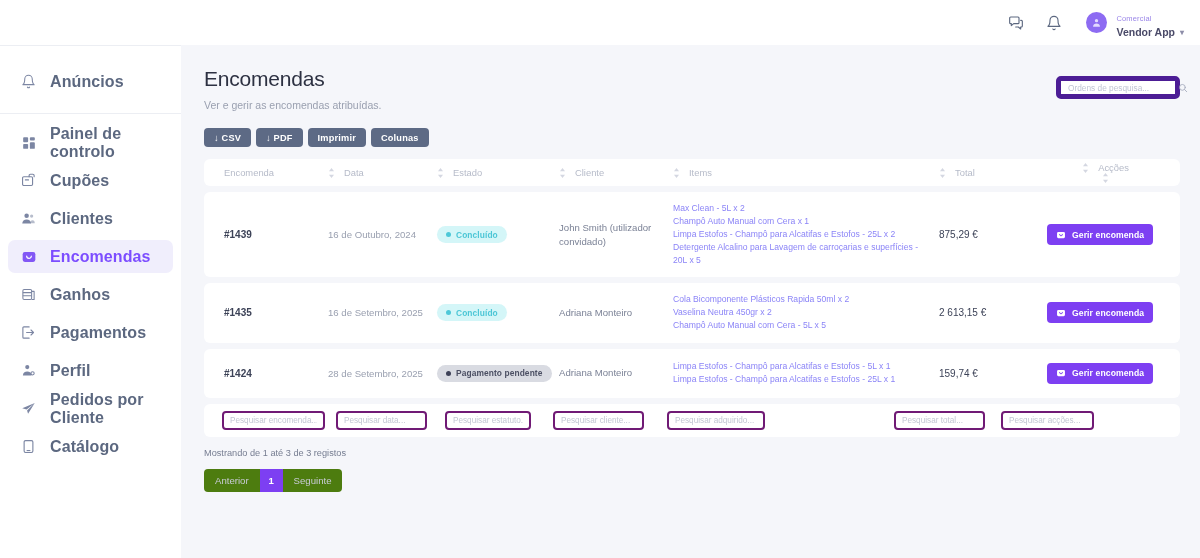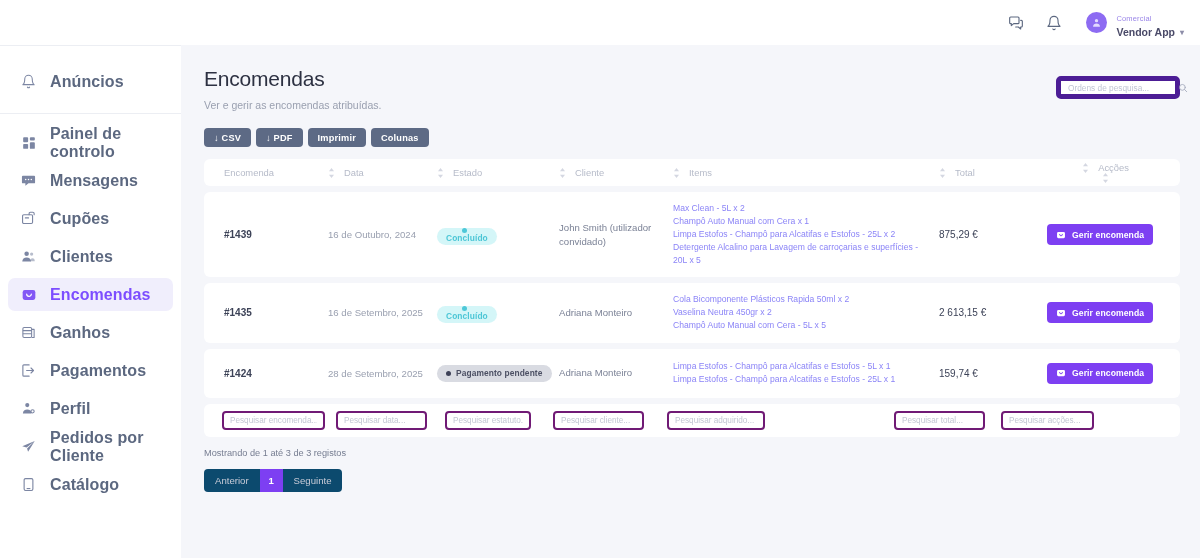--- a/index.html
+++ b/index.html
@@ -108,21 +108,21 @@
   .cli { color: #7b8296; line-height: 1.45; }
   .tot { color: #3c4257; font-size: 10px; }
   .items { color: #8b84f7; line-height: 1.52; font-size: 8.6px; }
 
   .badge {
     display: inline-flex; align-items: center; border-radius: 11px;
     height: 17px; padding: 0 9px; font-size: 8.4px; font-weight: bold;
     letter-spacing: .1px;
   }
   .badge .dot { width: 5px; height: 5px; border-radius: 50%; margin-right: 5px; }
-  .badge.done { background: #d4f6f8; color: #4cc6d6; flex-direction: column; }
+  .badge.done { background: #d4f6f8; color: #4cc6d6; }
   .badge.done .dot { background: #4ec8d8; }
   .badge.pend { background: #d9dbe2; color: #4b4f63; }
   .badge.pend .dot { background: #3d4157; }
 
   .manage-btn {
     background: #7d3ff2; color: #fff; border: 0; border-radius: 4px;
     height: 21px; padding: 0 9px; font-size: 8.6px; font-weight: bold;
     display: flex; align-items: center; cursor: pointer;
     font-family: "Liberation Sans", sans-serif; letter-spacing: .1px;
   }
@@ -141,21 +141,21 @@
   .f-cli { width: 91px; margin-left: 22px; }
   .f-itm { width: 98px; margin-left: 23px; }
   .f-tot { width: 91px; margin-left: 129px; }
   .f-act { width: 93px; margin-left: 16px; }
 
   .footer { margin-top: 11px; }
   .showing { font-size: 9.2px; color: #767d91; }
   .pager { display: flex; margin-top: 11px; border-radius: 4px; overflow: hidden; width: max-content; }
   .pg {
     height: 23px; min-width: 27px; display: flex; align-items: center; justify-content: center;
-    font-size: 9.6px; color: #c9ccd8; background: #0c4a6e; padding: 0 11px; cursor: pointer;
+    font-size: 9.6px; color: #c9ccd8; background: #4d7c0f; padding: 0 11px; cursor: pointer;
   }
   .pg.num { background: #7d3ff2; color: #fff; font-weight: bold; padding: 0; min-width: 23px; }
 </style>
 </head>
 <body>
 
 <div class="app">
 
   <aside class="sidebar">
     <div class="sb-top"></div>
@@ -180,31 +180,20 @@
           <svg width="14" height="14" viewBox="0 0 24 24" fill="currentColor">
             <rect x="2" y="2" width="8.5" height="8.5" rx="1.6"></rect>
               <rect x="13.5" y="2" width="8.5" height="5.5" rx="1.6"></rect>
             <rect x="2" y="13.5" width="8.5" height="8.5" rx="1.6"></rect>
               <rect x="13.5" y="10.5" width="8.5" height="11.5" rx="1.6"></rect>
           </svg>
         </span>
         <span class="lbl">Painel de controlo</span>
       </div>
 
-      <div class="sb-item">
-        <span class="ico">
-          <svg width="15" height="15" viewBox="0 0 24 24" fill="currentColor">
-            <path d="M3 4.5h18a1.5 1.5 0 0 1 1.5 1.5v9A1.5 1.5 0 0 1 21 16.5h-9l-5 4v-4H3A1.5 1.5 0 0 1 1.5 15V6A1.5 1.5 0 0 1 3 4.5z"></path>
-            <circle cx="7.5" cy="10.5" r="1.2" fill="#fff"></circle>
-              <circle cx="12" cy="10.5" r="1.2" fill="#fff"></circle>
-              <circle cx="16.5" cy="10.5" r="1.2" fill="#fff"></circle>
-          </svg>
-        </span>
-        <span class="lbl">Mensagens</span>
-      </div>
 
       <div class="sb-item">
         <span class="ico">
           <svg width="15" height="15" viewBox="0 0 24 24" fill="none" stroke="currentColor" stroke-width="1.8" stroke-linecap="round" stroke-linejoin="round">
             <rect x="2.5" y="6" width="16" height="14" rx="2"></rect>
               <path d="M13 6V4a2 2 0 0 1 2-2h4a2 2 0 0 1 2 2v2"></path>
               <path d="M7 11h5"></path>
           </svg>
         </span>
         <span class="lbl">Cupões</span>

